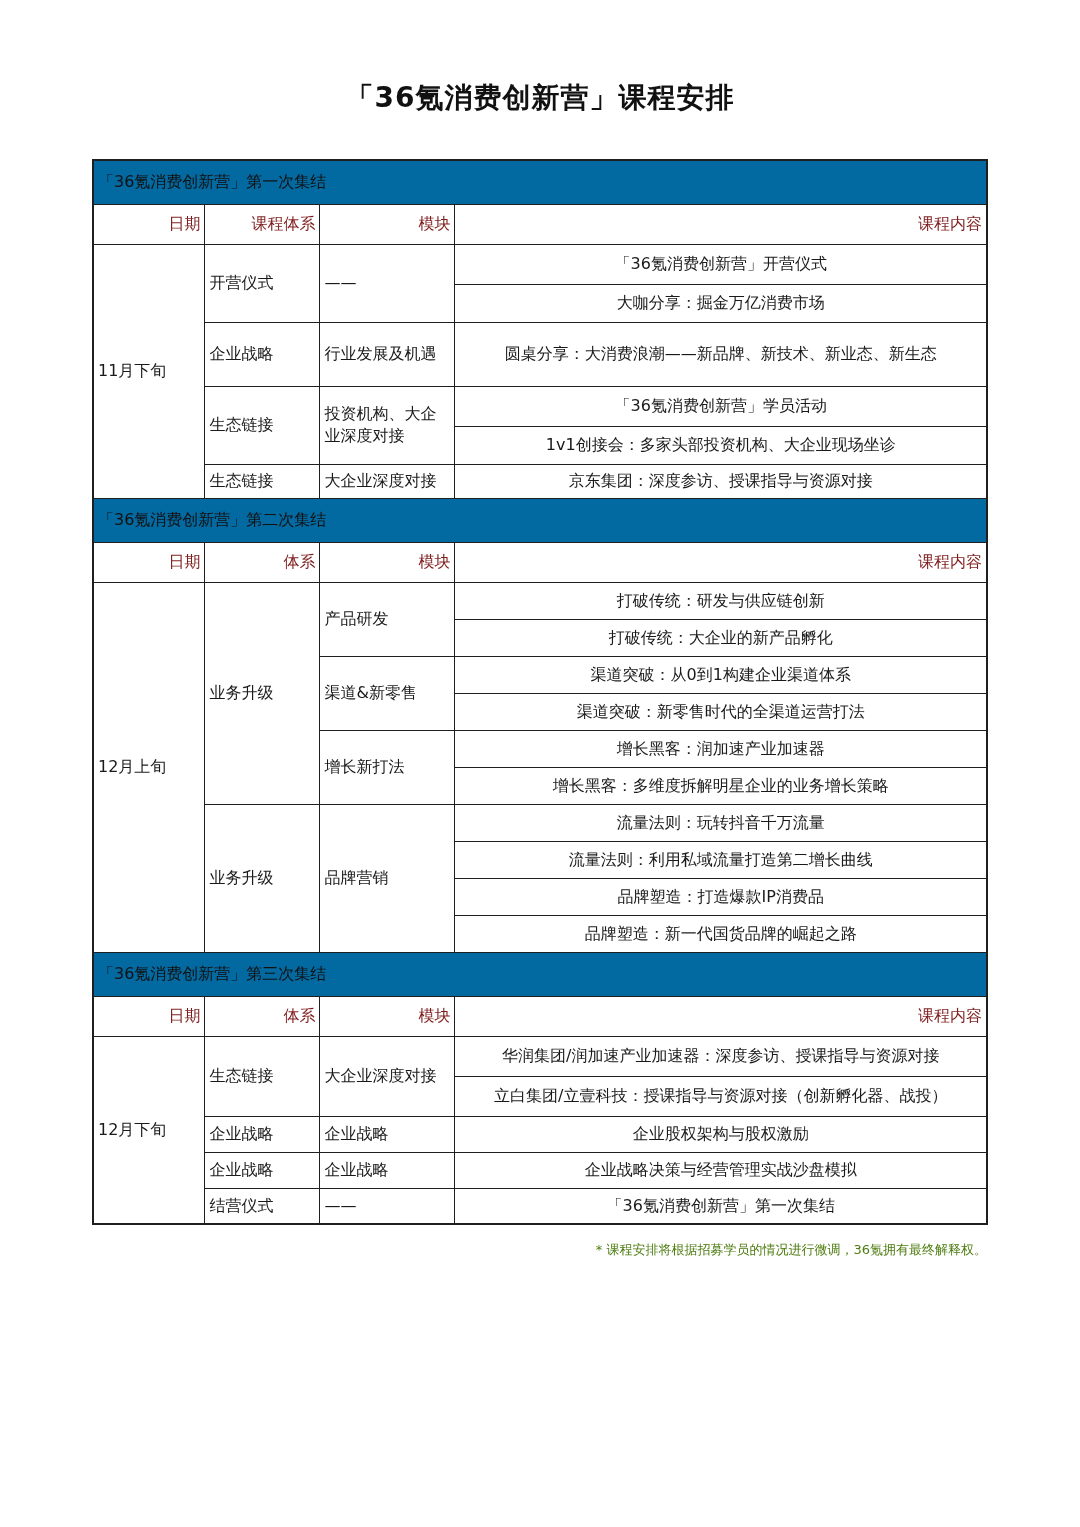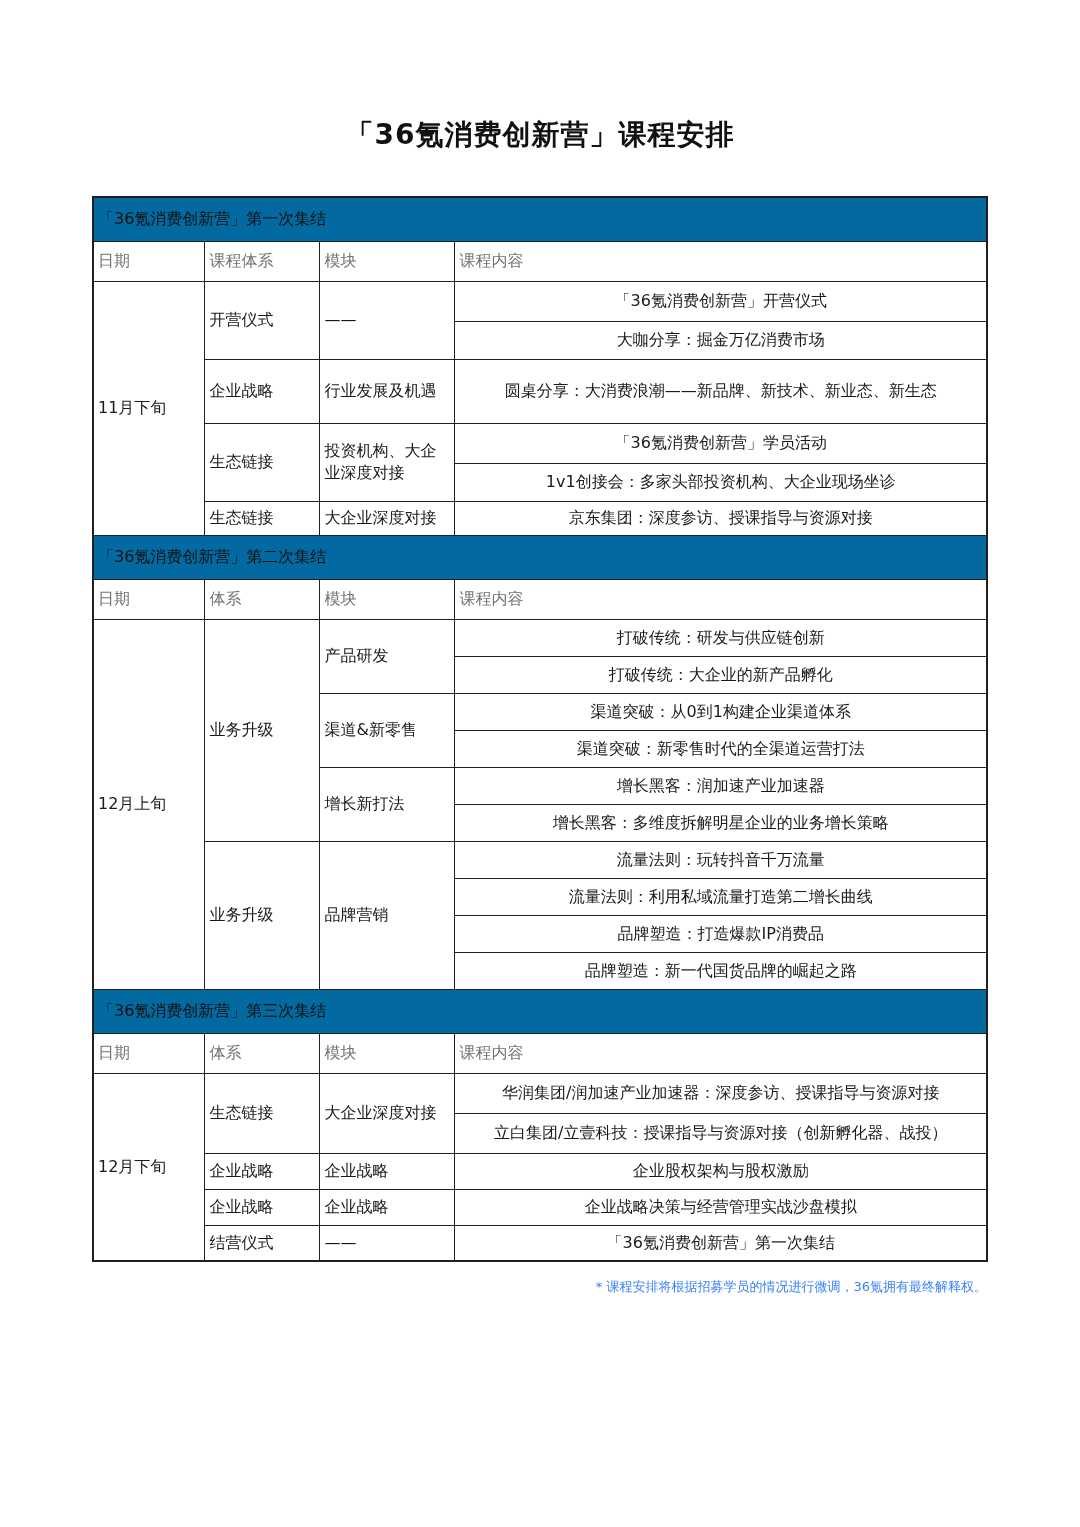--- a/index.html
+++ b/index.html
@@ -9,21 +9,21 @@
     font-family: "DejaVu Sans", "Liberation Sans", sans-serif;
     color: #1a1a1a;
   }
   body {
     width: 1080px;
     height: 1527px;
     position: relative;
     overflow: hidden;
   }
   .page {
-    padding-top: 116px;
+    padding-top: 79px;
   }
   .title {
     text-align: center;
     font-size: 28px;
     font-weight: bold;
     margin: 0 0 42px 0;
     letter-spacing: 1px;
     color: #111111;
   }
   table.schedule {
@@ -54,37 +54,37 @@
   }
   tr.hband { height: 44px; }
   tr.hhead { height: 40px; }
   tr.h40 { height: 40px; }
   tr.h38 { height: 38px; }
   tr.h64 { height: 64px; }
   tr.h37 { height: 37px; }
   tr.h36 { height: 36px; }
   tr.h34 { height: 34px; }
   th.col-head {
-    text-align: left;
+    text-align: right;
     font-weight: normal;
-    color: #737373;
+    color: #7f1d1d;
   }
   td.c-date, td.c-sys, td.c-mod {
   }
   td.c-content {
     text-align: center;
     padding-left: 8px;
     padding-right: 6px;
   }
   .footnote {
     width: 894px;
     margin: 16px auto 0 auto;
     text-align: right;
     font-size: 13px;
-    color: #3b82f6;
+    color: #4d7c0f;
   }
 </style>
 </head>
 <body>
 
 <div class="page">
 
   <h1 class="title">「36氪消费创新营」课程安排</h1>
 
   <table class="schedule">

